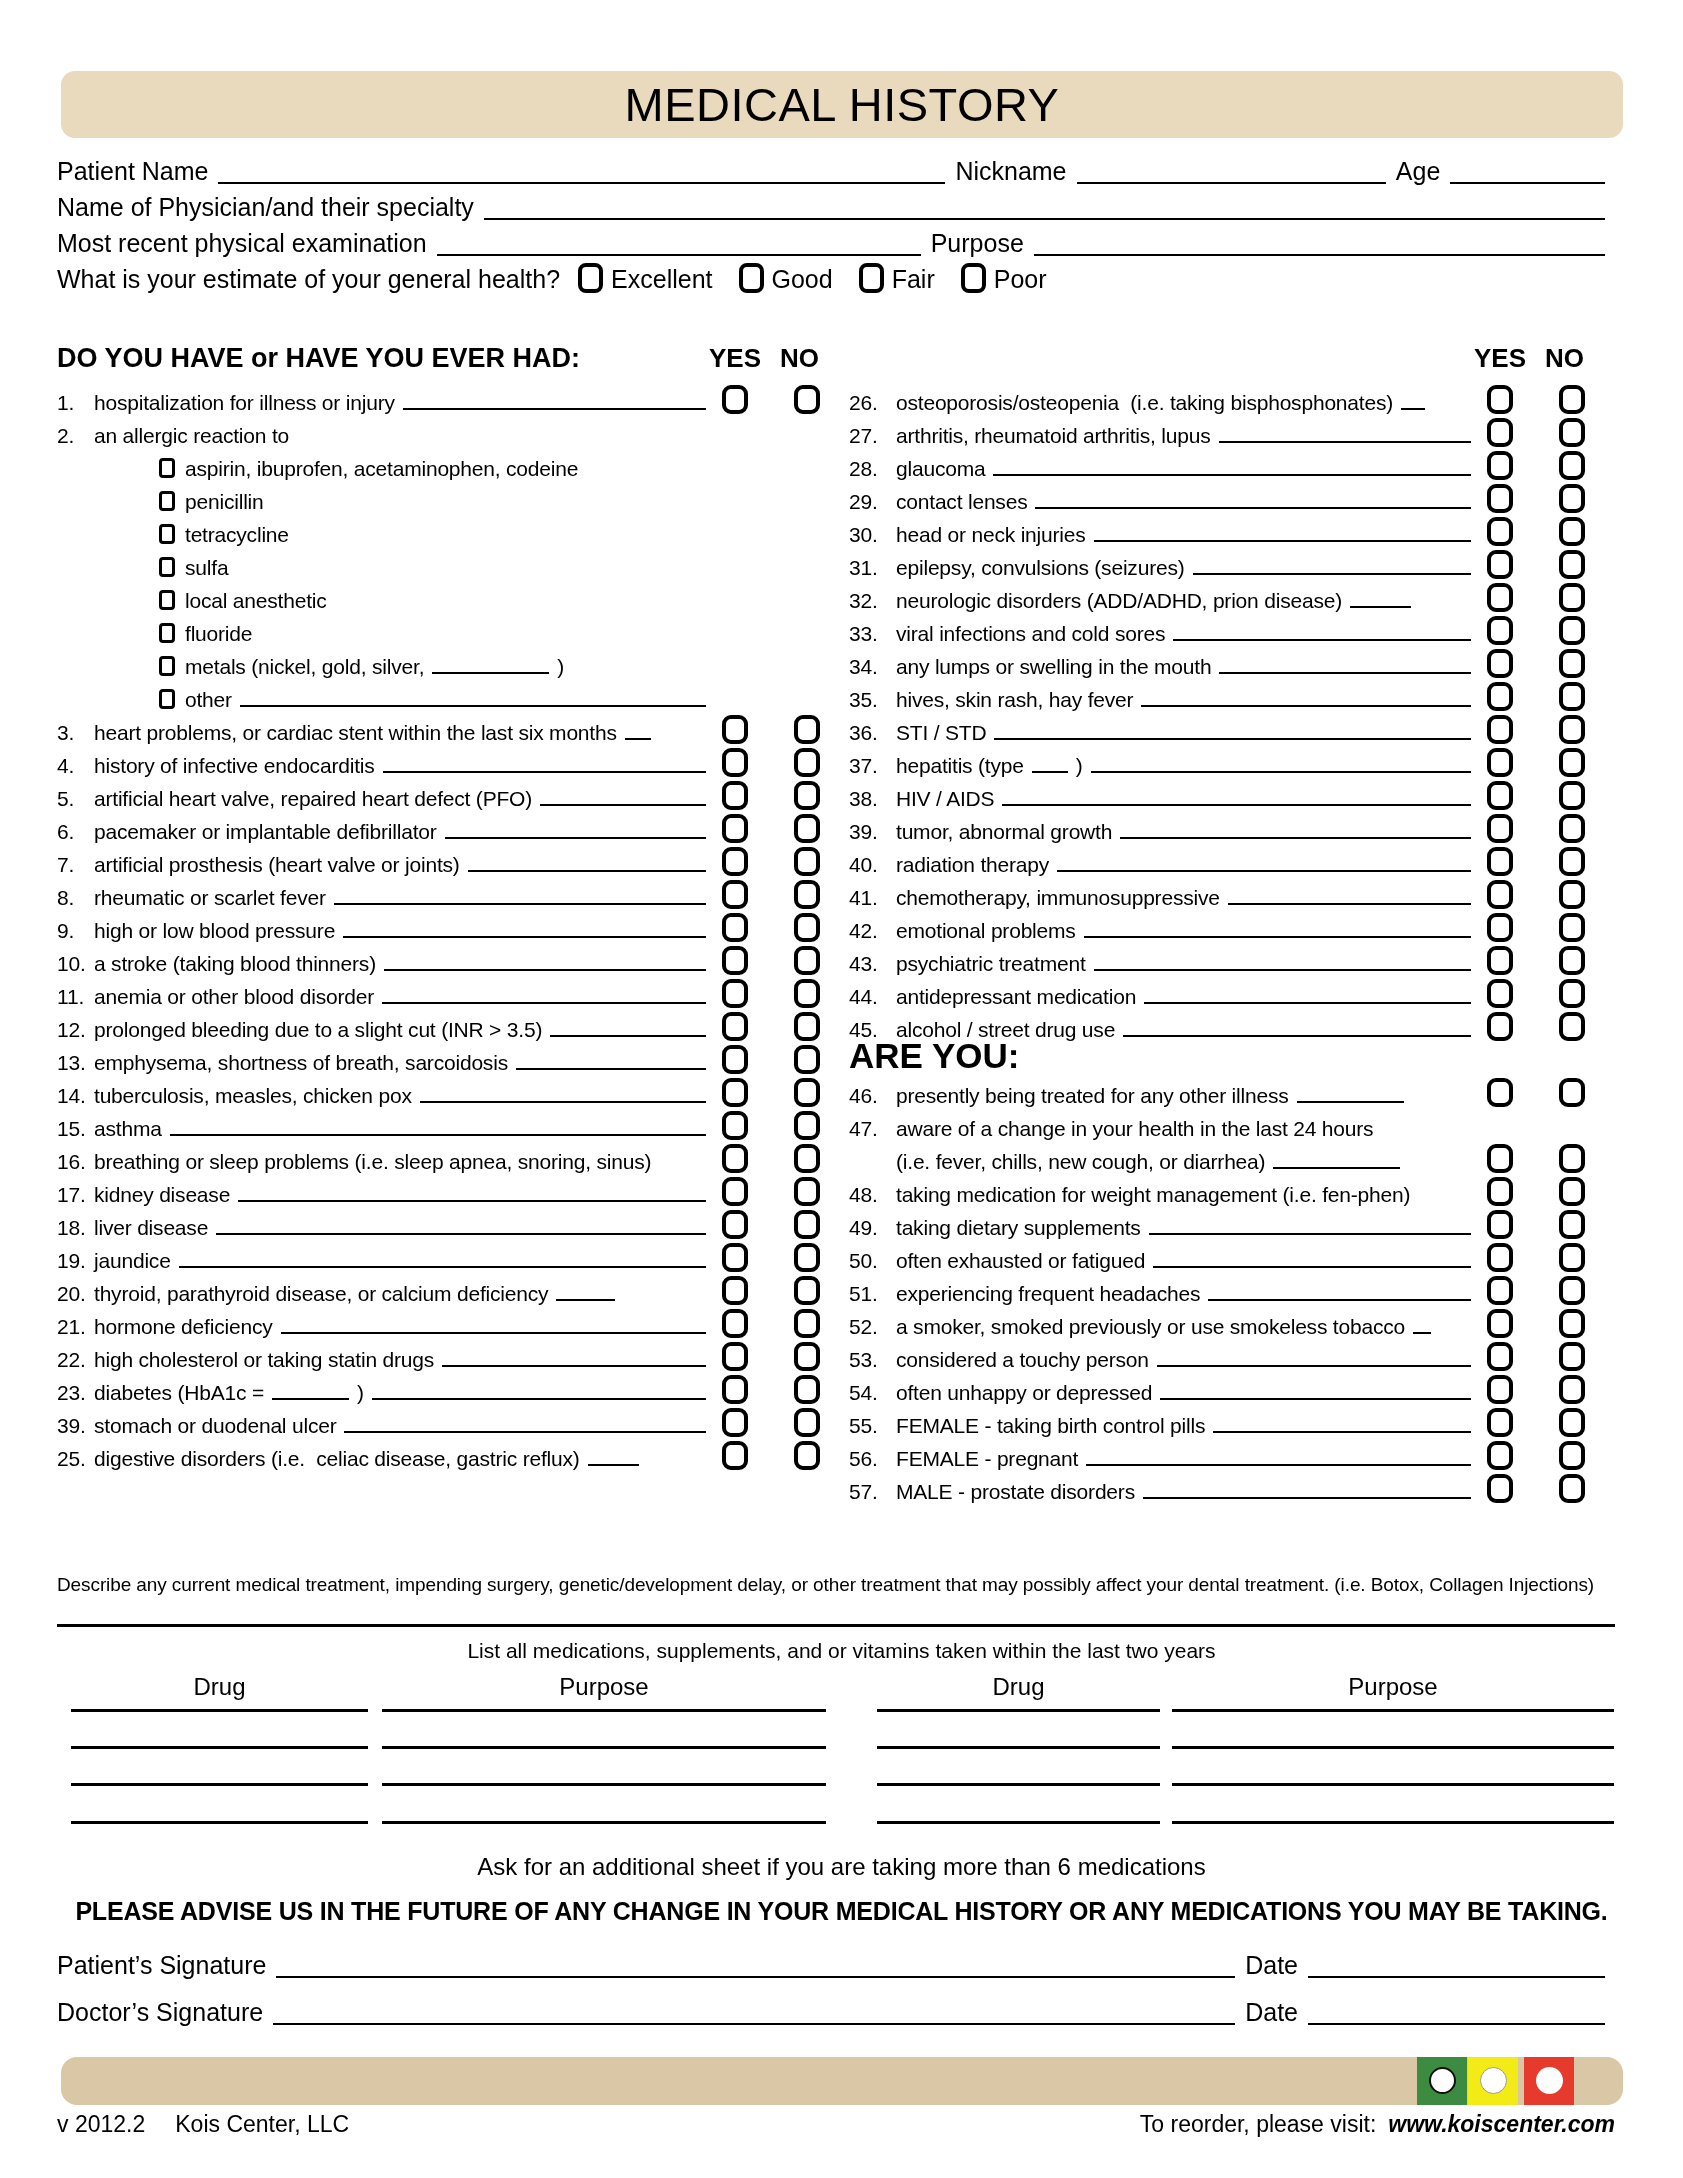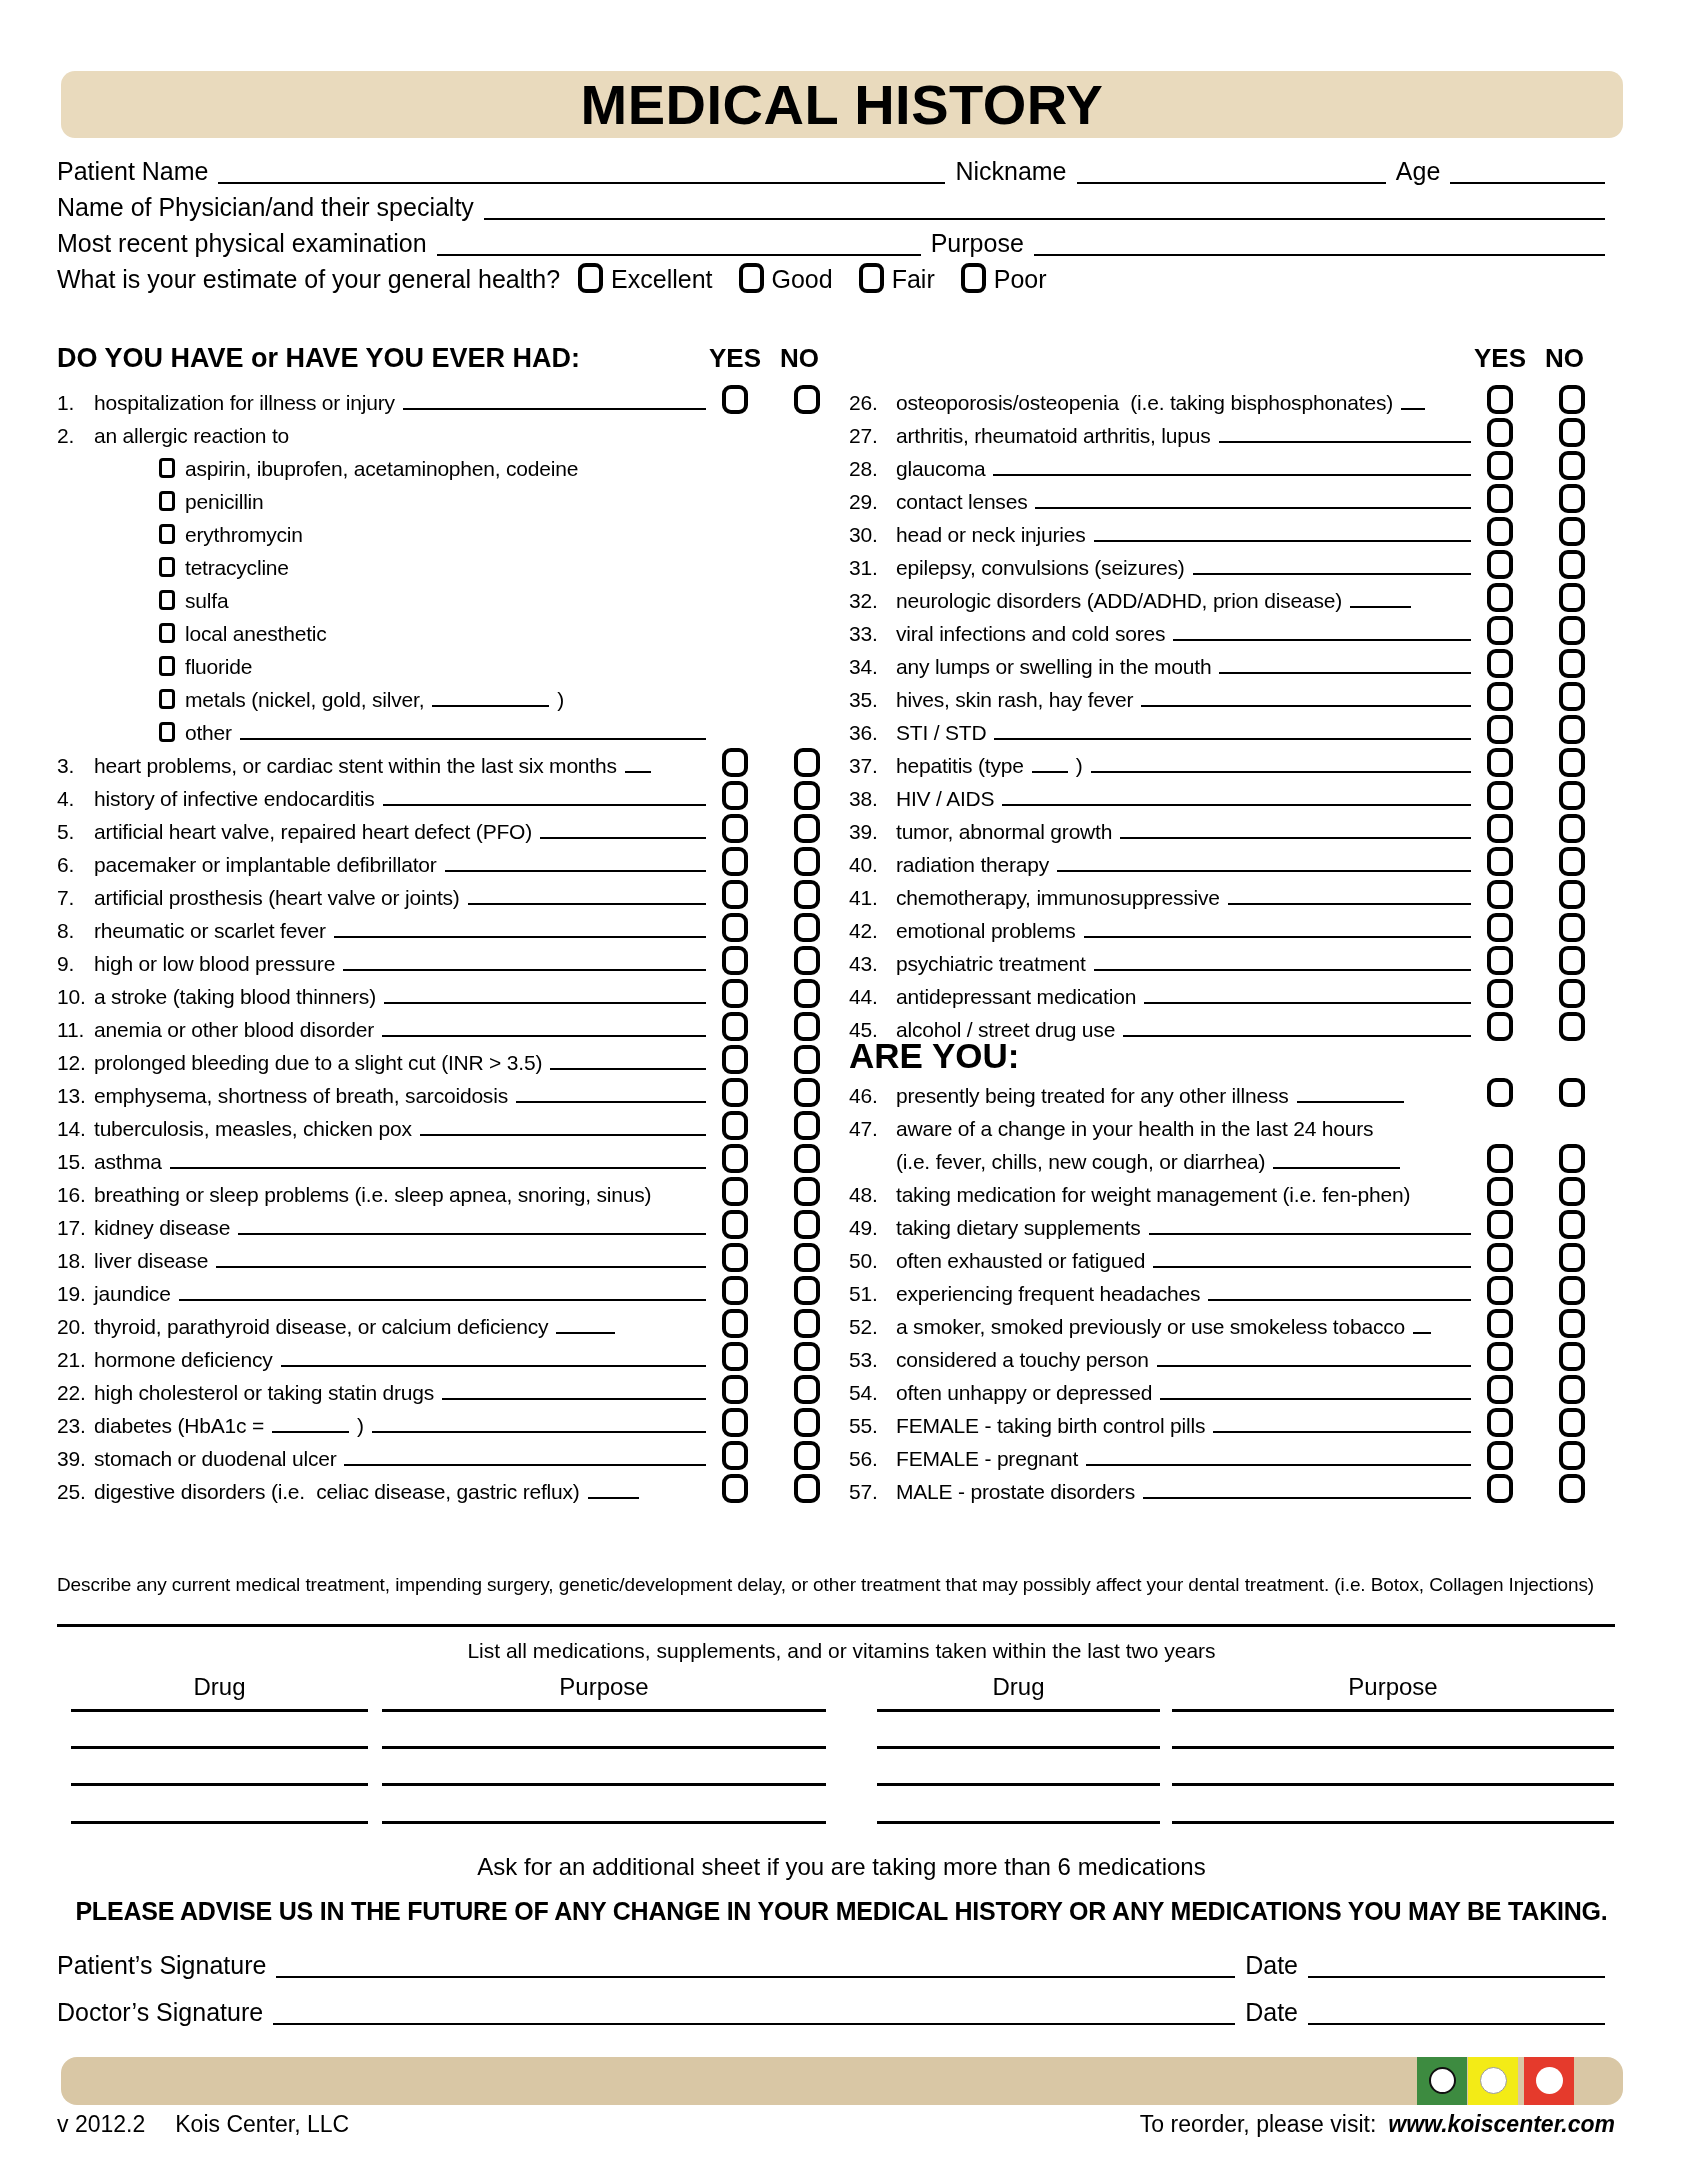--- a/index.html
+++ b/index.html
@@ -8,21 +8,21 @@
   .page {
     position:relative; width:1683px; height:2178px; background:#ffffff;
     margin:0 auto; overflow:hidden;
   }
 
   
   .tbar {
     position:absolute; left:61px; top:71px; width:1562px; height:67px;
     border-radius:14px; display:flex; align-items:center; justify-content:center;
   }
-  .tbar .title { font-size:56px; font-weight:700; letter-spacing:0.5px; }
+  .tbar .title { font-size:47px; font-weight:400; letter-spacing:0.5px; }
 
   
   .trow { position:absolute; left:57px; width:1558px; display:flex; align-items:flex-end; font-size:25px; }
   .tlab { white-space:pre; line-height:1.1; }
   .tline { height:0; border-bottom:2.6px solid #000; margin:0 10px 2px 10px; }
   .cbh { flex:0 0 25px; height:30px; border:4px solid #000; border-radius:8px; margin:0 8px 0 26px; }
   .cbh.first { margin-left:18px; }
 
   
   .sectitle { position:absolute; left:57px; top:343px; font-size:27px; font-weight:700; }
@@ -141,28 +141,20 @@
         <span class="cbs"></span>
         <span class="qtext">aspirin, ibuprofen, acetaminophen, codeine</span>
         <span class="spacer"></span>
         <span class="cb ghost"></span>
         <span class="cb nb ghost"></span>
       </div>
       <div class="qrow sub">
         <span class="qnum"></span>
         <span class="cbs"></span>
         <span class="qtext">penicillin</span>
-        <span class="spacer"></span>
-        <span class="cb ghost"></span>
-        <span class="cb nb ghost"></span>
-      </div>
-      <div class="qrow sub">
-        <span class="qnum"></span>
-        <span class="cbs"></span>
-        <span class="qtext">erythromycin</span>
         <span class="spacer"></span>
         <span class="cb ghost"></span>
         <span class="cb nb ghost"></span>
       </div>
       <div class="qrow sub">
         <span class="qnum"></span>
         <span class="cbs"></span>
         <span class="qtext">tetracycline</span>
         <span class="spacer"></span>
         <span class="cb ghost"></span>

